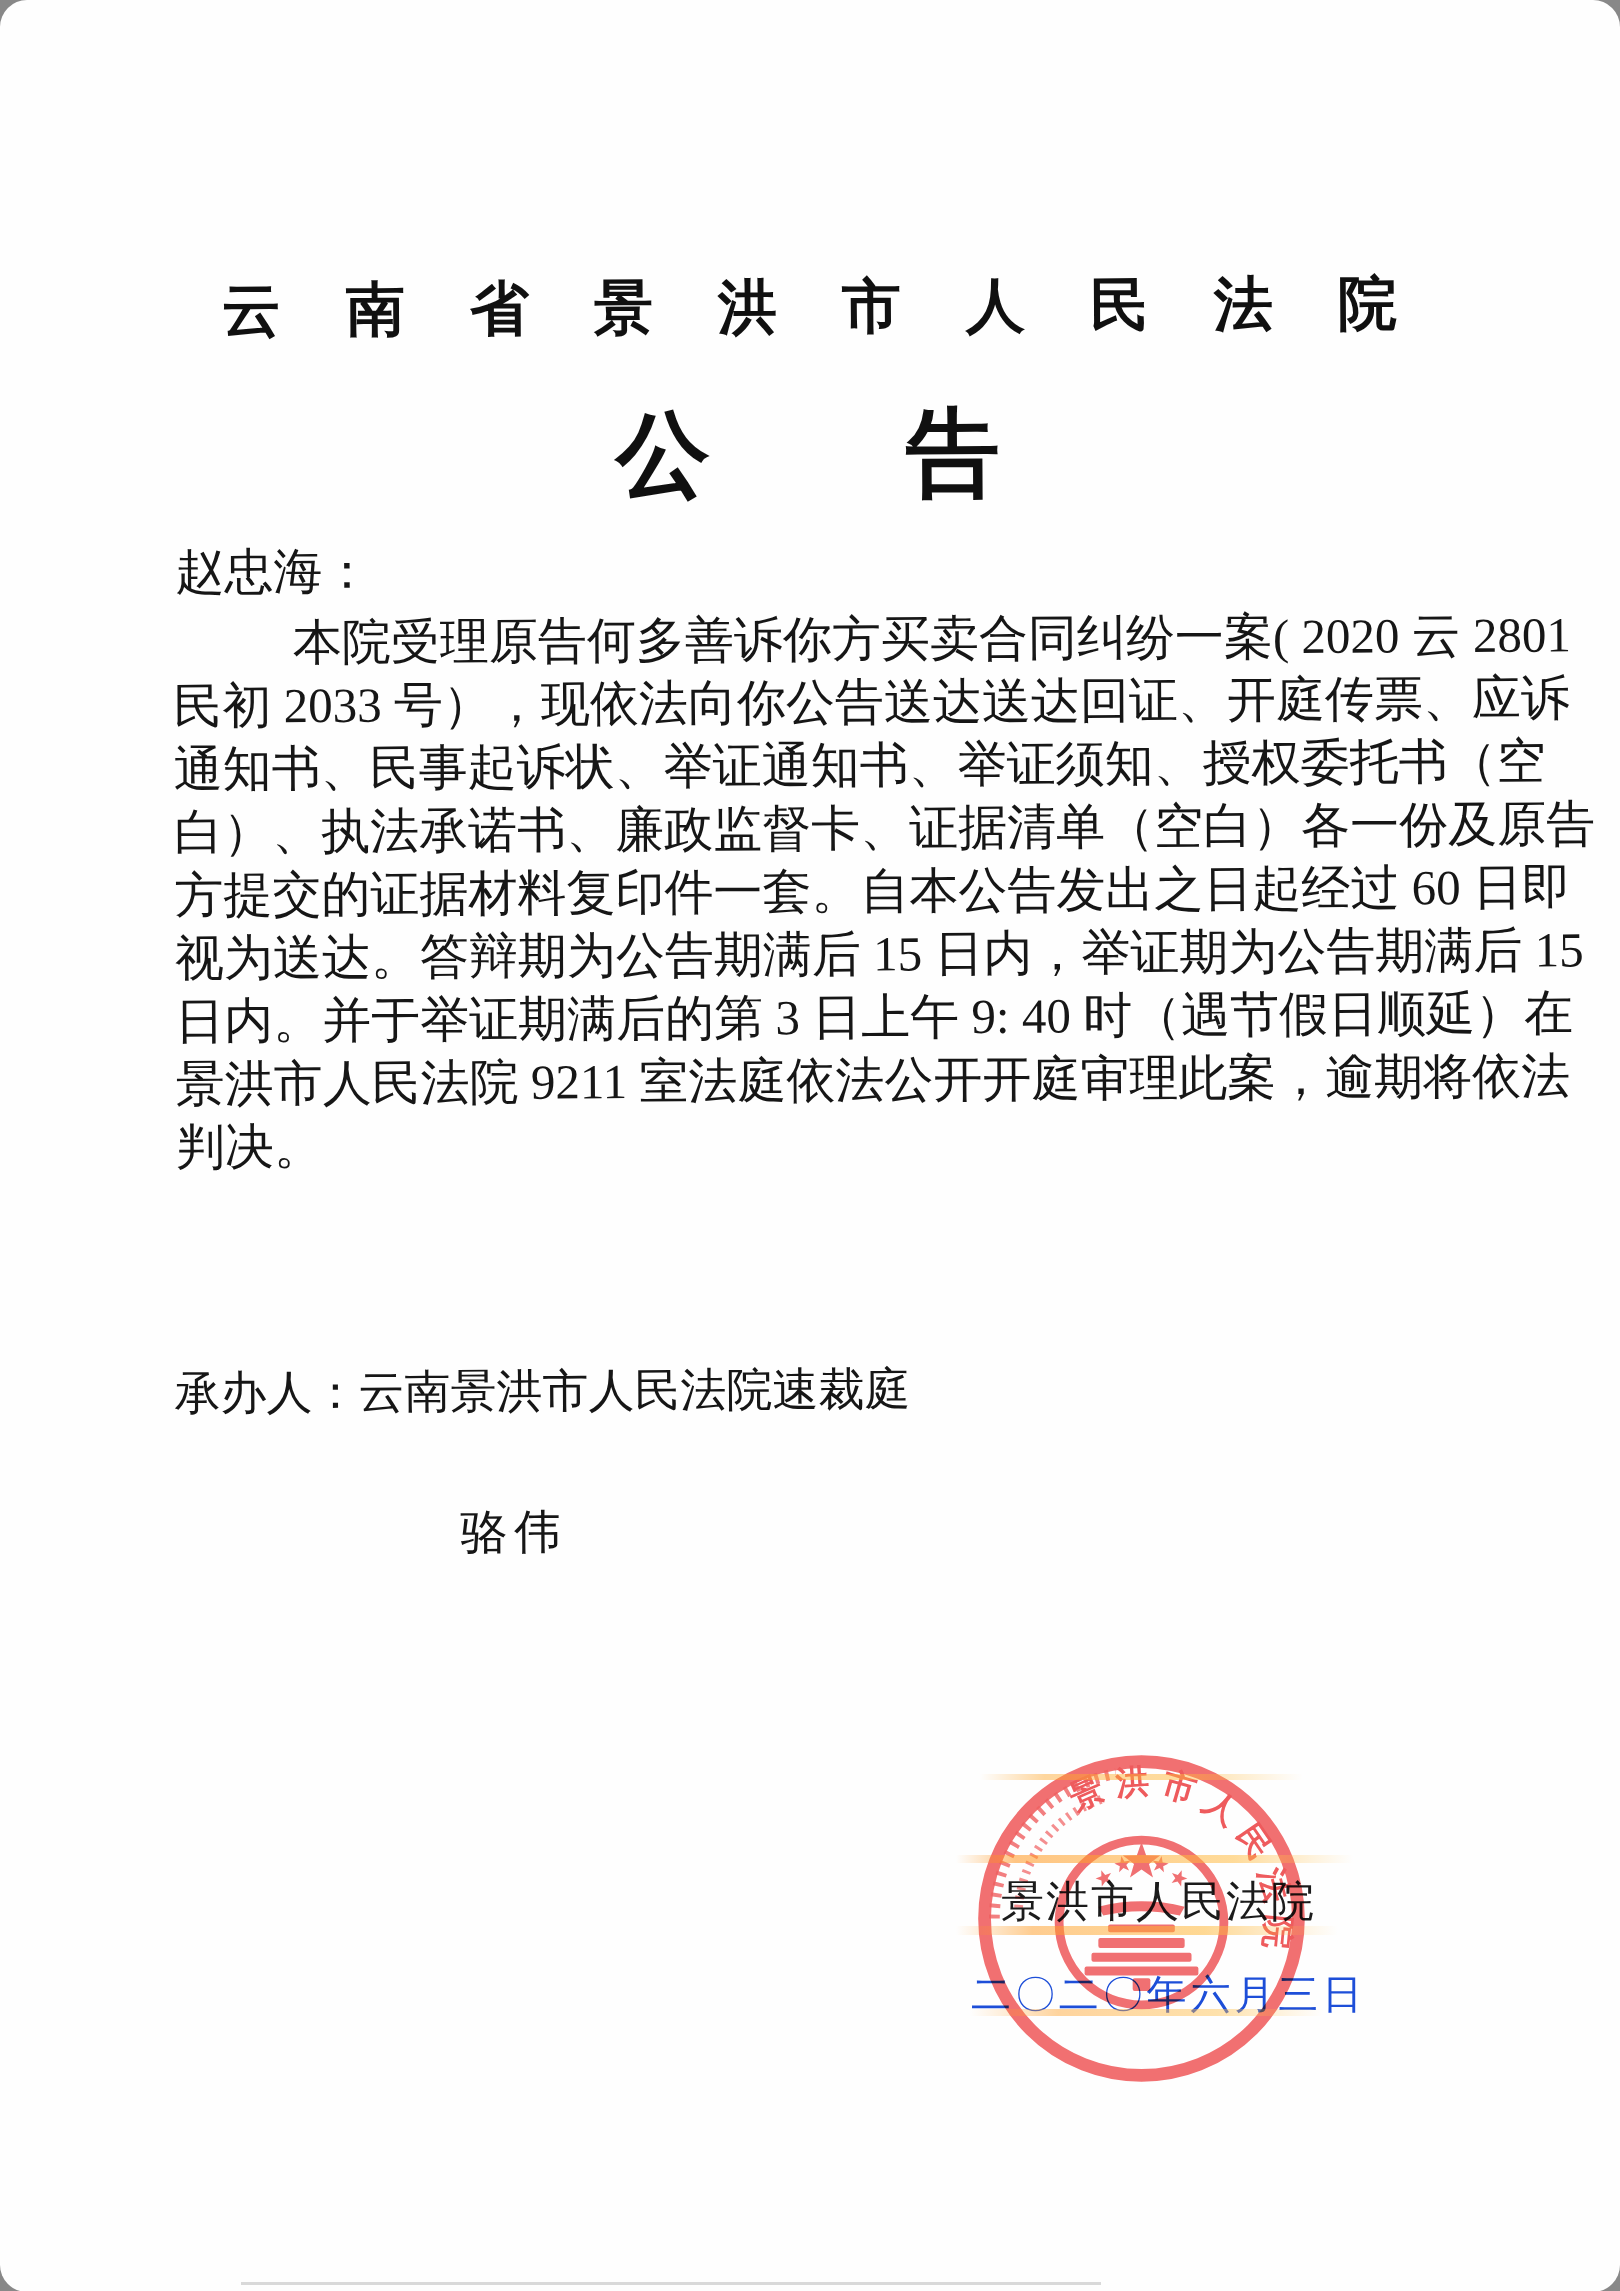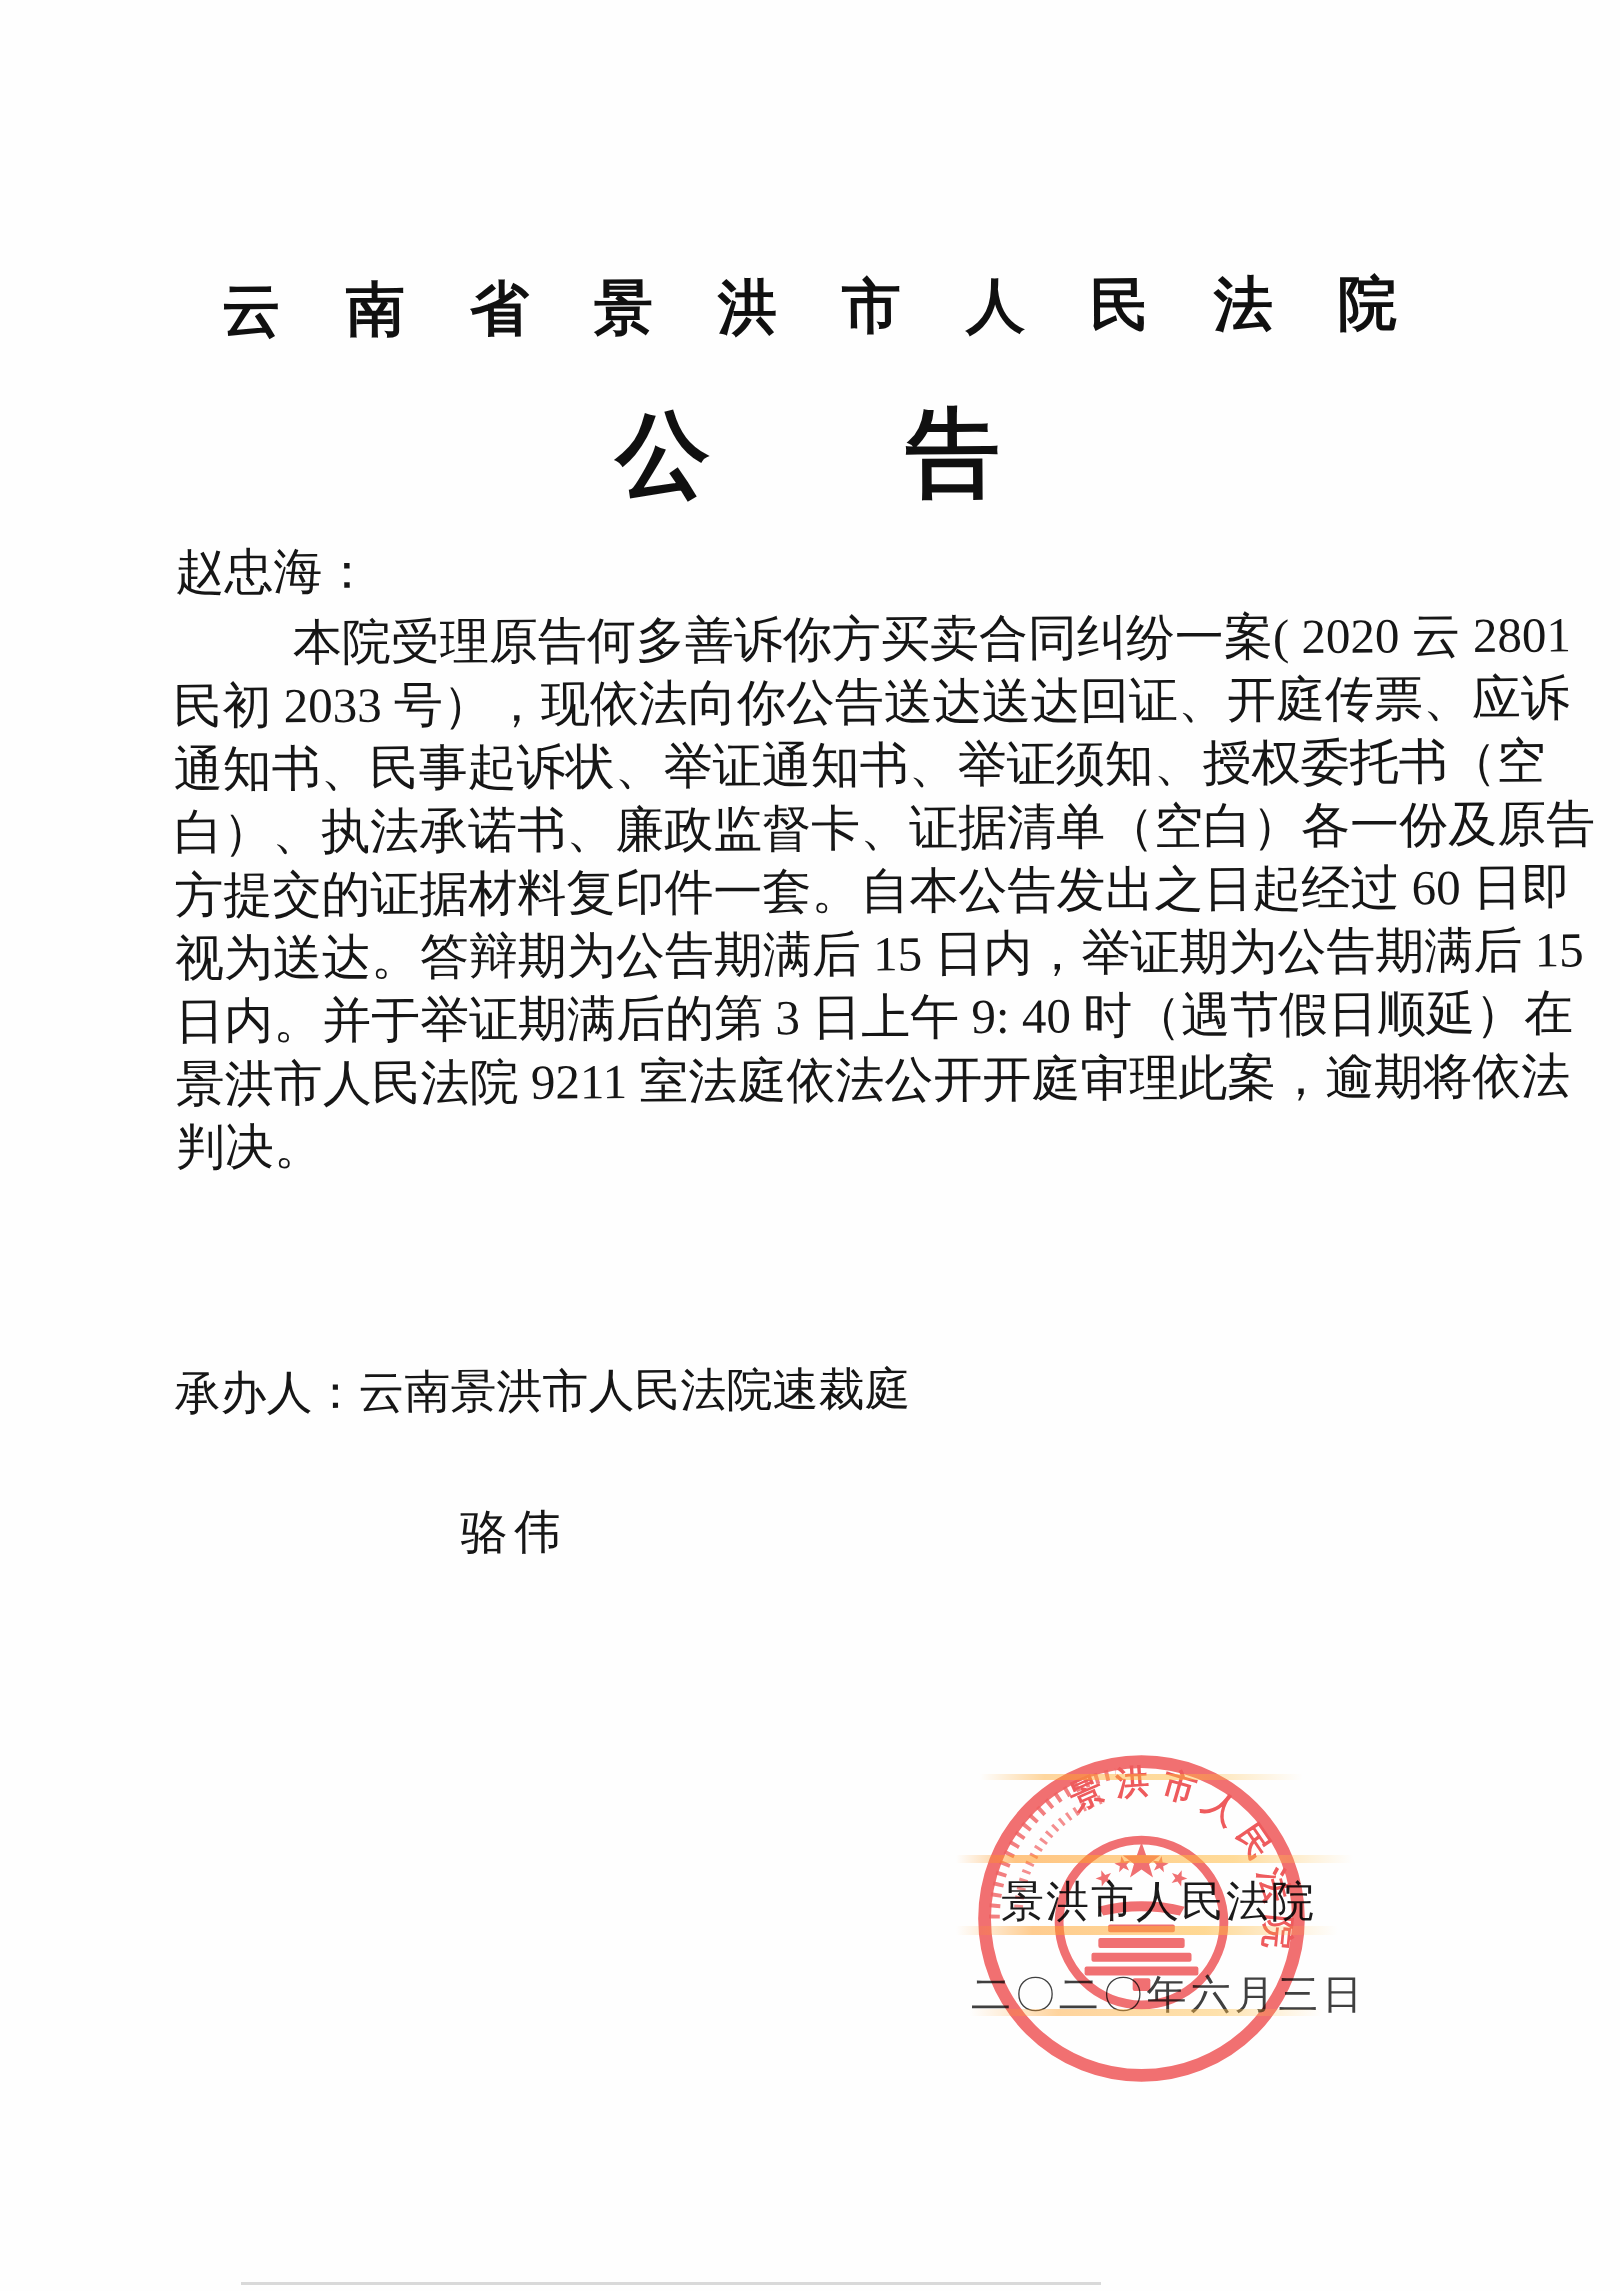--- a/index.html
+++ b/index.html
@@ -3,20 +3,21 @@
 <meta charset="utf-8">
 <style>
   html,body{margin:0;padding:0;background:#888;}
   .page{
     position:relative;
     width:1620px;height:2292px;
     background:#fefefe;
     overflow:hidden;
     font-family:"Liberation Serif","DejaVu Serif",serif;
     color:#161616;
+    border-radius:27px;
   }
   
   .text-layer{
     position:absolute;inset:0;
     transform:rotate(-0.35deg);
     transform-origin:50% 50%;
   }
   .court-title{
     position:absolute;left:227px;top:272px;
     font-size:59px;font-weight:bold;line-height:71px;
@@ -48,21 +49,21 @@
   
   .seal-wrap{position:absolute;left:0;top:0;width:100%;height:100%;pointer-events:none;}
   .seal-court-name{
     position:absolute;left:1001px;top:1877px;
     font-size:43px;line-height:49px;letter-spacing:2px;
     color:#1b1b1b;white-space:nowrap;
   }
   .seal-date{
     position:absolute;left:971px;top:1971px;
     font-size:40px;line-height:47px;letter-spacing:3.9px;
-    color:#404040;white-space:nowrap;
+    color:#1d4ed8;white-space:nowrap;
   }
   .seal-svg{
     position:absolute;left:963px;top:1740px;width:357px;height:357px;
     mix-blend-mode:multiply;opacity:.93;
   }
   .streak{position:absolute;pointer-events:none;}
   .streak.s1{left:980px;top:1774px;width:323px;height:5.9px;
     background:linear-gradient(90deg,rgba(255,170,40,0),rgba(255,165,40,.45) 20%,rgba(255,185,60,.5) 60%,rgba(255,170,40,0));}
   .streak.s2{left:956px;top:1855px;width:397px;height:7.8px;
     background:linear-gradient(90deg,rgba(255,160,30,0),rgba(255,150,30,.55) 15%,rgba(255,190,70,.55) 70%,rgba(255,160,30,0));}

